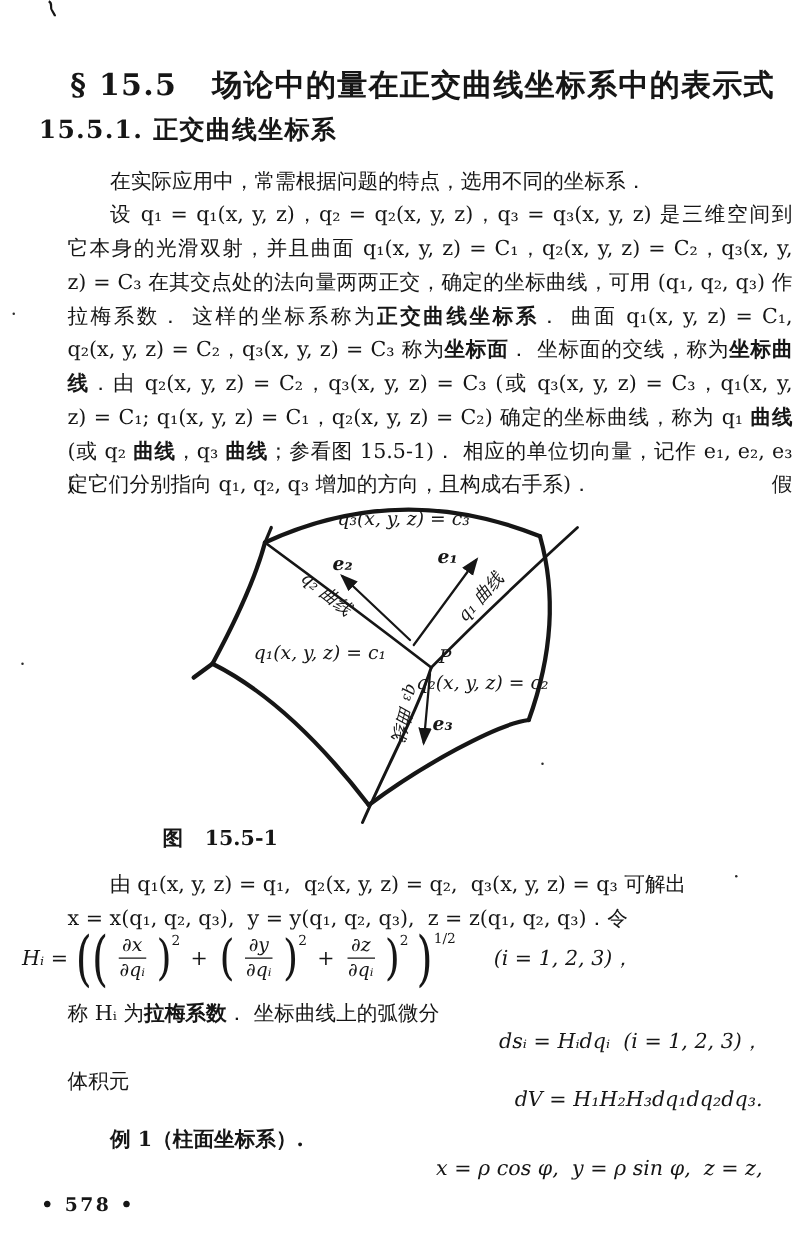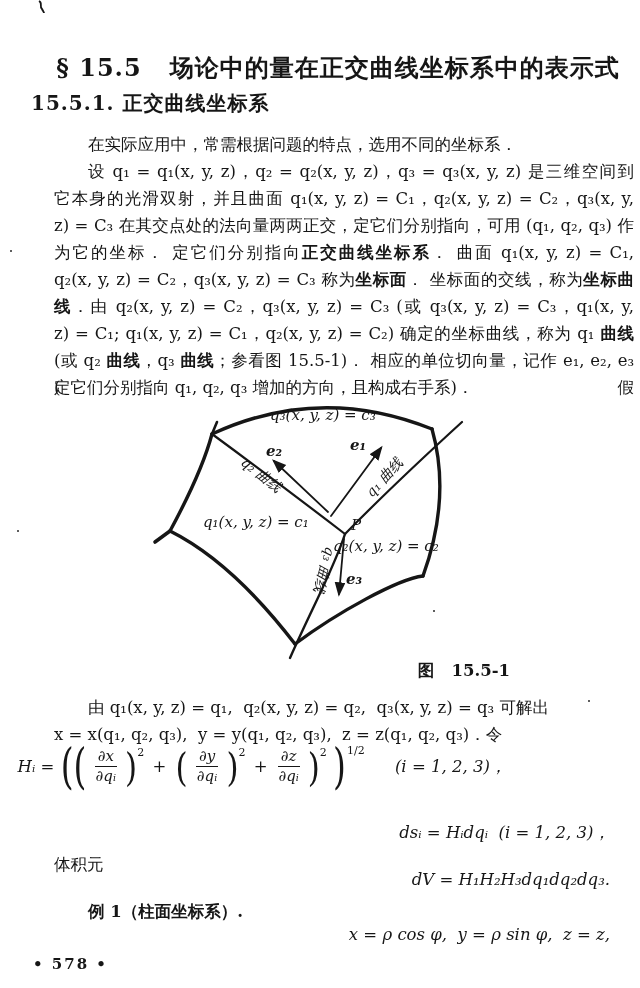--- a/index.html
+++ b/index.html
@@ -50,21 +50,21 @@
     display:inline-block;vertical-align:middle;text-align:center;
     font-size:15px;line-height:1.15;margin:0 2px;
   }
   .frac .num{display:block;padding:0 3px 1px;border-bottom:1.5px solid #161616;}
   .frac .den{display:block;padding-top:1px;}
   sup.sq{font-size:11px;font-style:normal;vertical-align:15px;margin-left:-1px;}
   sup.exp{font-size:11px;font-style:normal;vertical-align:17px;}
   .op{vertical-align:middle;margin:0 3px;}
   .tail{vertical-align:middle;margin-left:25px;}
   .fig-caption{
-    position:absolute;left:130px;top:660px;width:380px;text-align:right;
+    position:absolute;left:130px;top:660px;width:380px;text-align:left;
     font-size:16.5px;white-space:pre;font-weight:600;
   }
   .pagenum{
     position:absolute;left:33px;top:955px;font-size:15px;font-weight:bold;
     letter-spacing:2px;
   }
   svg text{fill:#161616;}
   .speck{position:absolute;background:#2a2a2a;border-radius:50%;}
 </style>
 </head>
@@ -79,22 +79,22 @@
   <div class="speck" style="left:17px;top:530px;width:2px;height:2px;"></div>
   <div class="speck" style="left:433px;top:610px;width:2px;height:2px;"></div>
   <div class="speck" style="left:588px;top:700px;width:2px;height:2px;"></div>
 
   <div class="title">§ 15.5   场论中的量在正交曲线坐标系中的表示式</div>
   <div class="section">15.5.1. 正交曲线坐标系</div>
 
   <div class="line indent" style="top:131px">在实际应用中，常需根据问题的特点，选用不同的坐标系．</div>
   <div class="line indent fill" style="top:158px">设 q₁ = q₁(x, y, z)，q₂ = q₂(x, y, z)，q₃ = q₃(x, y, z) 是三维空间到</div>
   <div class="line fill" style="top:185px">它本身的光滑双射，并且曲面 q₁(x, y, z) = C₁，q₂(x, y, z) = C₂，q₃(x, y,</div>
-  <div class="line fill" style="top:212px">z) = C₃ 在其交点处的法向量两两正交，定它们分别指向，可用 (q₁, q₂, q₃) 作</div>
-  <div class="line fill" style="top:239px"><span>为它的坐标． 定它们分别指向</span><span class="bold">正交曲线坐标系</span><span>． 曲面 q₁(x, y, z) = C₁,</span></div>
+  <div class="line fill" style="top:212px">z) = C₃ 在其交点处的法向量两两正交，确定的坐标曲线，可用 (q₁, q₂, q₃) 作</div>
+  <div class="line fill" style="top:239px"><span>拉梅系数． 这样的坐标系称为</span><span class="bold">正交曲线坐标系</span><span>． 曲面 q₁(x, y, z) = C₁,</span></div>
   <div class="line fill" style="top:266px"><span>q₂(x, y, z) = C₂，q₃(x, y, z) = C₃ 称为</span><span class="bold">坐标面</span><span>． 坐标面的交线，称为</span><span class="bold">坐标曲</span></div>
   <div class="line fill" style="top:293px"><span class="bold">线</span><span>．由 q₂(x, y, z) = C₂，q₃(x, y, z) = C₃ (或 q₃(x, y, z) = C₃，q₁(x, y,</span></div>
   <div class="line fill" style="top:320px"><span>z) = C₁; q₁(x, y, z) = C₁，q₂(x, y, z) = C₂) 确定的坐标曲线，称为 q₁ </span><span class="bold">曲线</span></div>
   <div class="line fill" style="top:347px"><span>(或 q₂ </span><span class="bold">曲线</span><span>，q₃ </span><span class="bold">曲线</span><span>；参看图 15.5-1)． 相应的单位切向量，记作 e₁, e₂, e₃ (假</span></div>
   <div class="line" style="top:374px">定它们分别指向 q₁, q₂, q₃ 增加的方向，且构成右手系)．</div>
 
   <svg style="position:absolute;left:120px;top:386px;" width="400" height="275" viewBox="0 0 400 275">
     <defs>
       <marker id="ah" orient="auto" markerWidth="9" markerHeight="8" refX="6.5" refY="3">
         <path d="M0,0 L8,3 L0,6 z" fill="#161616"></path>
@@ -144,20 +144,21 @@
     <span class="paren">(</span>
     <span class="frac"><span class="num">∂y</span><span class="den">∂qᵢ</span></span>
     <span class="paren">)</span><sup class="sq">2</sup>
     <span class="op">+</span>
     <span class="frac"><span class="num">∂z</span><span class="den">∂qᵢ</span></span>
     <span class="paren">)</span><sup class="sq">2</sup>
     <span class="paren big">)</span><sup class="exp">1/2</sup>
     <span class="mi tail">(i = 1, 2, 3)，</span>
   </div>
 
+  <div class="line" style="top:797px"><span>称 Hᵢ 为</span><span class="bold">拉梅系数</span><span>． 坐标曲线上的弧微分</span></div>
 
   <div class="center math" style="top:822px">dsᵢ = Hᵢdqᵢ  (i = 1, 2, 3)，</div>
 
   <div class="line" style="top:851px">体积元</div>
 
   <div class="center math" style="top:870px">dV = H₁H₂H₃dq₁dq₂dq₃.</div>
 
   <div class="line indent bold" style="top:898px">例 1（柱面坐标系）.</div>
 
   <div class="center math" style="top:925px">x = ρ cos φ,  y = ρ sin φ,  z = z,</div>

